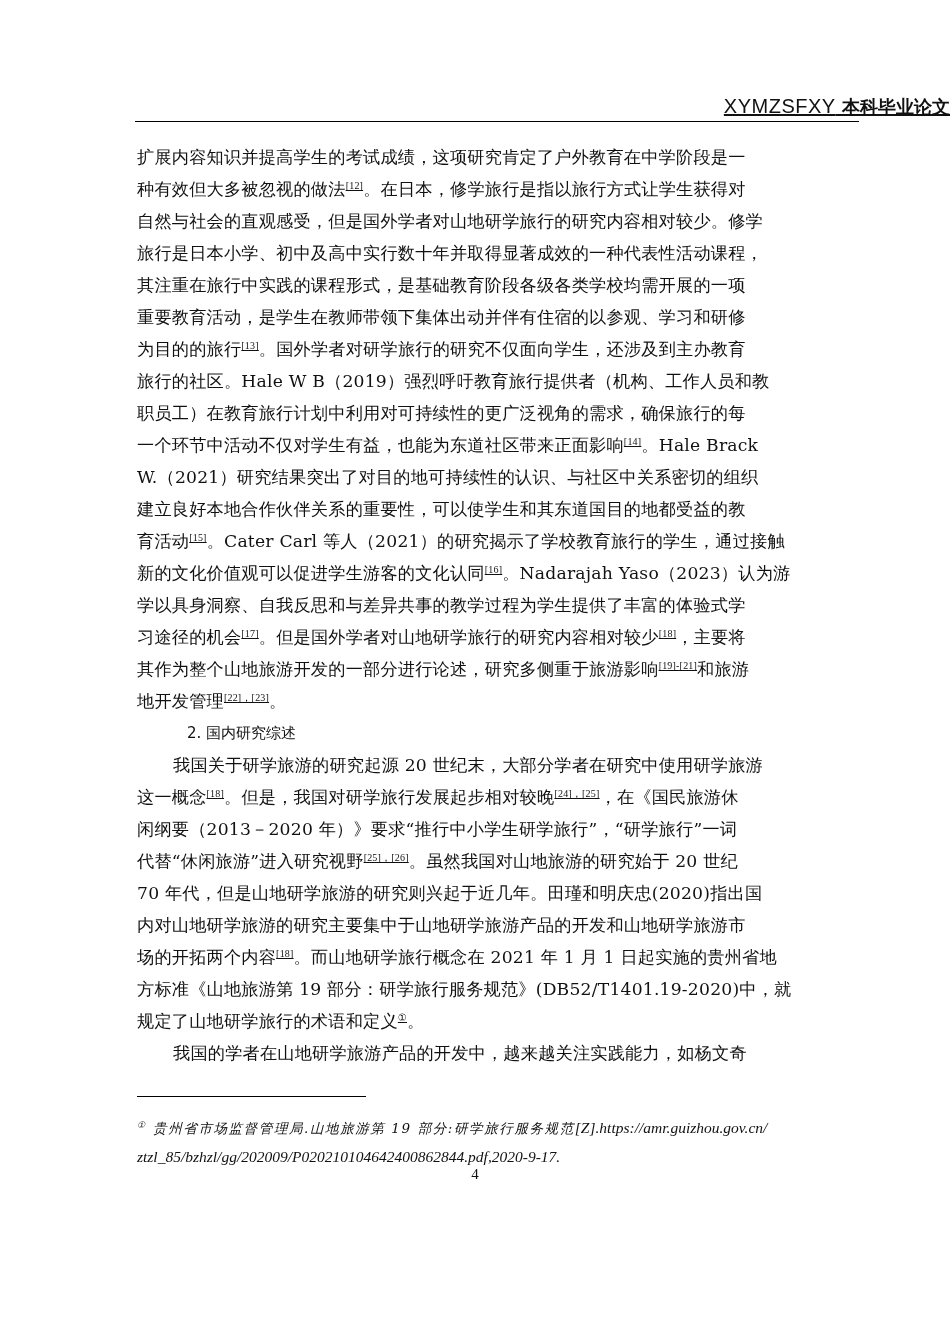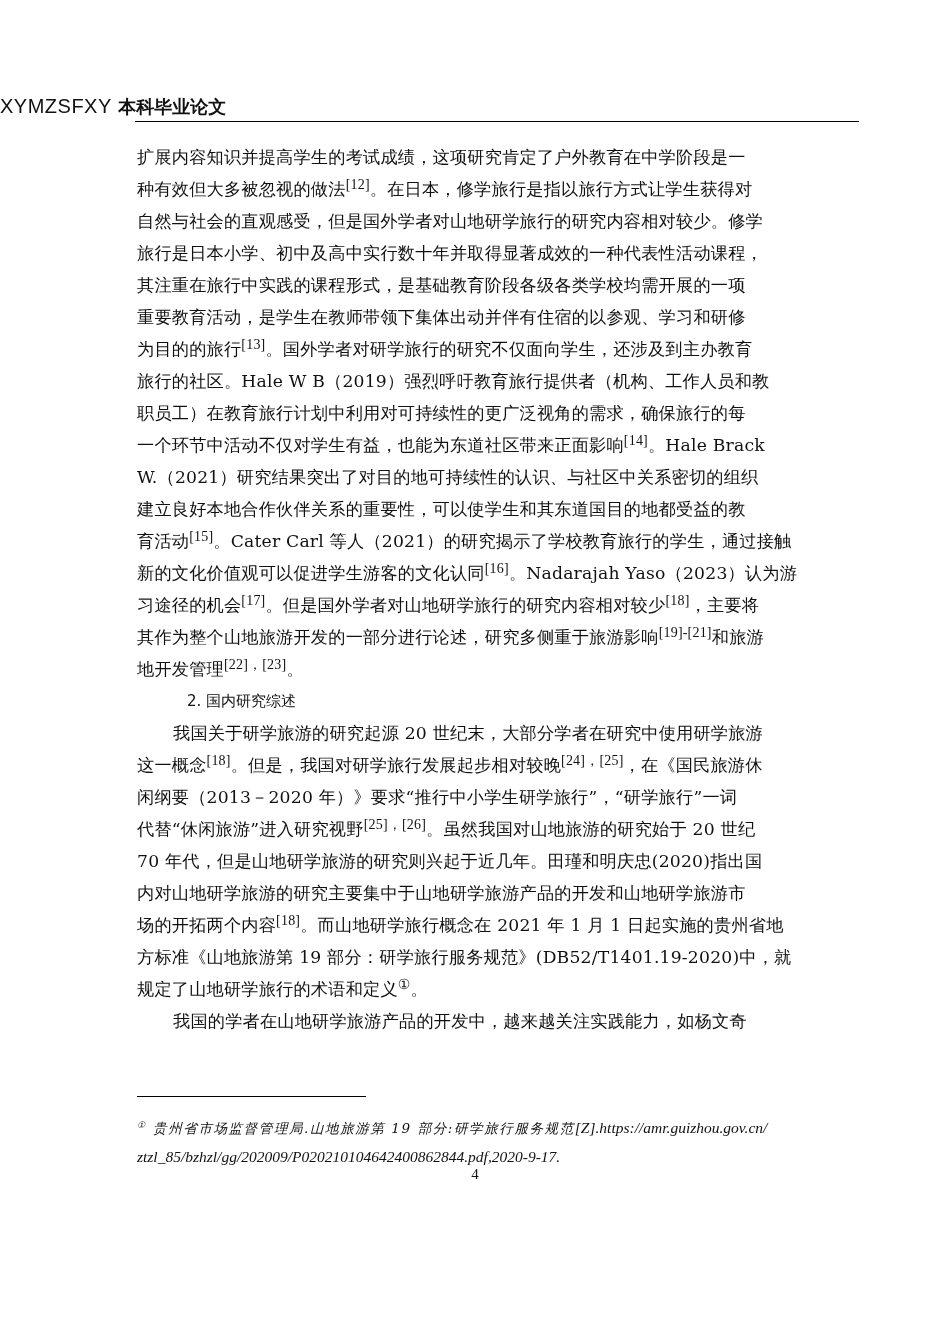--- a/index.html
+++ b/index.html
@@ -1,28 +1,28 @@
 <!DOCTYPE html>
 <html><head>
 <meta charset="utf-8">
 <style>
   html, body { margin: 0; padding: 0; background: #ffffff; }
   body { width: 950px; height: 1344px; position: relative; overflow: hidden;
          font-family: "DejaVu Serif", "Liberation Serif", serif; color: #111; }
-  .header-title { position: absolute; left: 0; width: 950px; top: 94px; text-align: left;
-                  font-size: 20px; line-height: 24px; }
+  .header-title { position: absolute; left: 0; width: 950px; top: 94px; text-align: right;
+                  font-size: 20px; line-height: 24px; text-decoration: underline; }
   .header-title .code { font-family: "Liberation Sans", sans-serif; letter-spacing: 0.5px; font-stretch: condensed; }
   .header-title .cn { font-weight: bold; font-family: "DejaVu Sans", sans-serif; font-size: 18px; }
   .header-rule { position: absolute; left: 135px; width: 724px; top: 121px; height: 0;
                  border-top: 1.4px solid #000; }
   .body-text { position: absolute; left: 137px; width: 680px; top: 141px; }
   .line { height: 32px; line-height: 32px; font-size: 17.2px; white-space: nowrap;
           font-family: "DejaVu Serif", serif; letter-spacing: 0.2px; }
   .indent { padding-left: 36px; }
-  sup { font-size: 14px; line-height: 0; vertical-align: 6px; font-family: "Liberation Serif", serif; }
+  sup { font-size: 10px; line-height: 0; vertical-align: 6px; font-family: "Liberation Serif", serif; text-decoration: underline; }
   .heading { height: 32px; line-height: 32px; font-family: "DejaVu Sans", sans-serif;
              font-size: 15px; padding-left: 50px; }
   .fn-rule { position: absolute; left: 137px; width: 229px; top: 1096px; border-top: 1px solid #000; }
   .footnote { position: absolute; left: 137px; width: 690px; top: 1112px; font-size: 13.5px; }
   .footnote .fline { height: 32px; line-height: 26px; white-space: nowrap; font-style: italic; }
   .footnote .mark { font-size: 9px; vertical-align: 5px; margin-right: 8px; }
   .footnote .cn { letter-spacing: 1.6px; font-family: "DejaVu Serif", serif; }
   .footnote .lat { font-family: "Liberation Serif", serif; font-size: 15.5px; }
   .page-number { position: absolute; left: 0; width: 950px; top: 1166px; text-align: center;
                  font-family: "Liberation Serif", serif; font-size: 15px; }
@@ -45,20 +45,21 @@
       <div class="line"><span>其注重在旅行中实践的课程形式，是基础教育阶段各级各类学校均需开展的一项</span></div>
       <div class="line"><span>重要教育活动，是学生在教师带领下集体出动并伴有住宿的以参观、学习和研修</span></div>
       <div class="line"><span>为目的的旅行</span><sup>[13]</sup><span>。国外学者对研学旅行的研究不仅面向学生，还涉及到主办教育</span></div>
       <div class="line"><span>旅行的社区。Hale W B（2019）强烈呼吁教育旅行提供者（机构、工作人员和教</span></div>
       <div class="line"><span>职员工）在教育旅行计划中利用对可持续性的更广泛视角的需求，确保旅行的每</span></div>
       <div class="line"><span>一个环节中活动不仅对学生有益，也能为东道社区带来正面影响</span><sup>[14]</sup><span>。Hale Brack</span></div>
       <div class="line"><span>W.（2021）研究结果突出了对目的地可持续性的认识、与社区中关系密切的组织</span></div>
       <div class="line"><span>建立良好本地合作伙伴关系的重要性，可以使学生和其东道国目的地都受益的教</span></div>
       <div class="line"><span>育活动</span><sup>[15]</sup><span>。Cater Carl 等人（2021）的研究揭示了学校教育旅行的学生，通过接触</span></div>
       <div class="line"><span>新的文化价值观可以促进学生游客的文化认同</span><sup>[16]</sup><span>。Nadarajah Yaso（2023）认为游</span></div>
+      <div class="line"><span>学以具身洞察、自我反思和与差异共事的教学过程为学生提供了丰富的体验式学</span></div>
       <div class="line"><span>习途径的机会</span><sup>[17]</sup><span>。但是国外学者对山地研学旅行的研究内容相对较少</span><sup>[18]</sup><span>，主要将</span></div>
       <div class="line"><span>其作为整个山地旅游开发的一部分进行论述，研究多侧重于旅游影响</span><sup>[19]-[21]</sup><span>和旅游</span></div>
       <div class="line"><span>地开发管理</span><sup>[22]，[23]</sup><span>。</span></div>
     </div>
   <div class="heading">2. 国内研究综述</div>
   <div id="para2">
       <div class="line indent"><span>我国关于研学旅游的研究起源 20 世纪末，大部分学者在研究中使用研学旅游</span></div>
       <div class="line"><span>这一概念</span><sup>[18]</sup><span>。但是，我国对研学旅行发展起步相对较晚</span><sup>[24]，[25]</sup><span>，在《国民旅游休</span></div>
       <div class="line"><span>闲纲要（2013－2020 年）》要求“推行中小学生研学旅行”，“研学旅行”一词</span></div>
       <div class="line"><span>代替“休闲旅游”进入研究视野</span><sup>[25]，[26]</sup><span>。虽然我国对山地旅游的研究始于 20 世纪</span></div>

